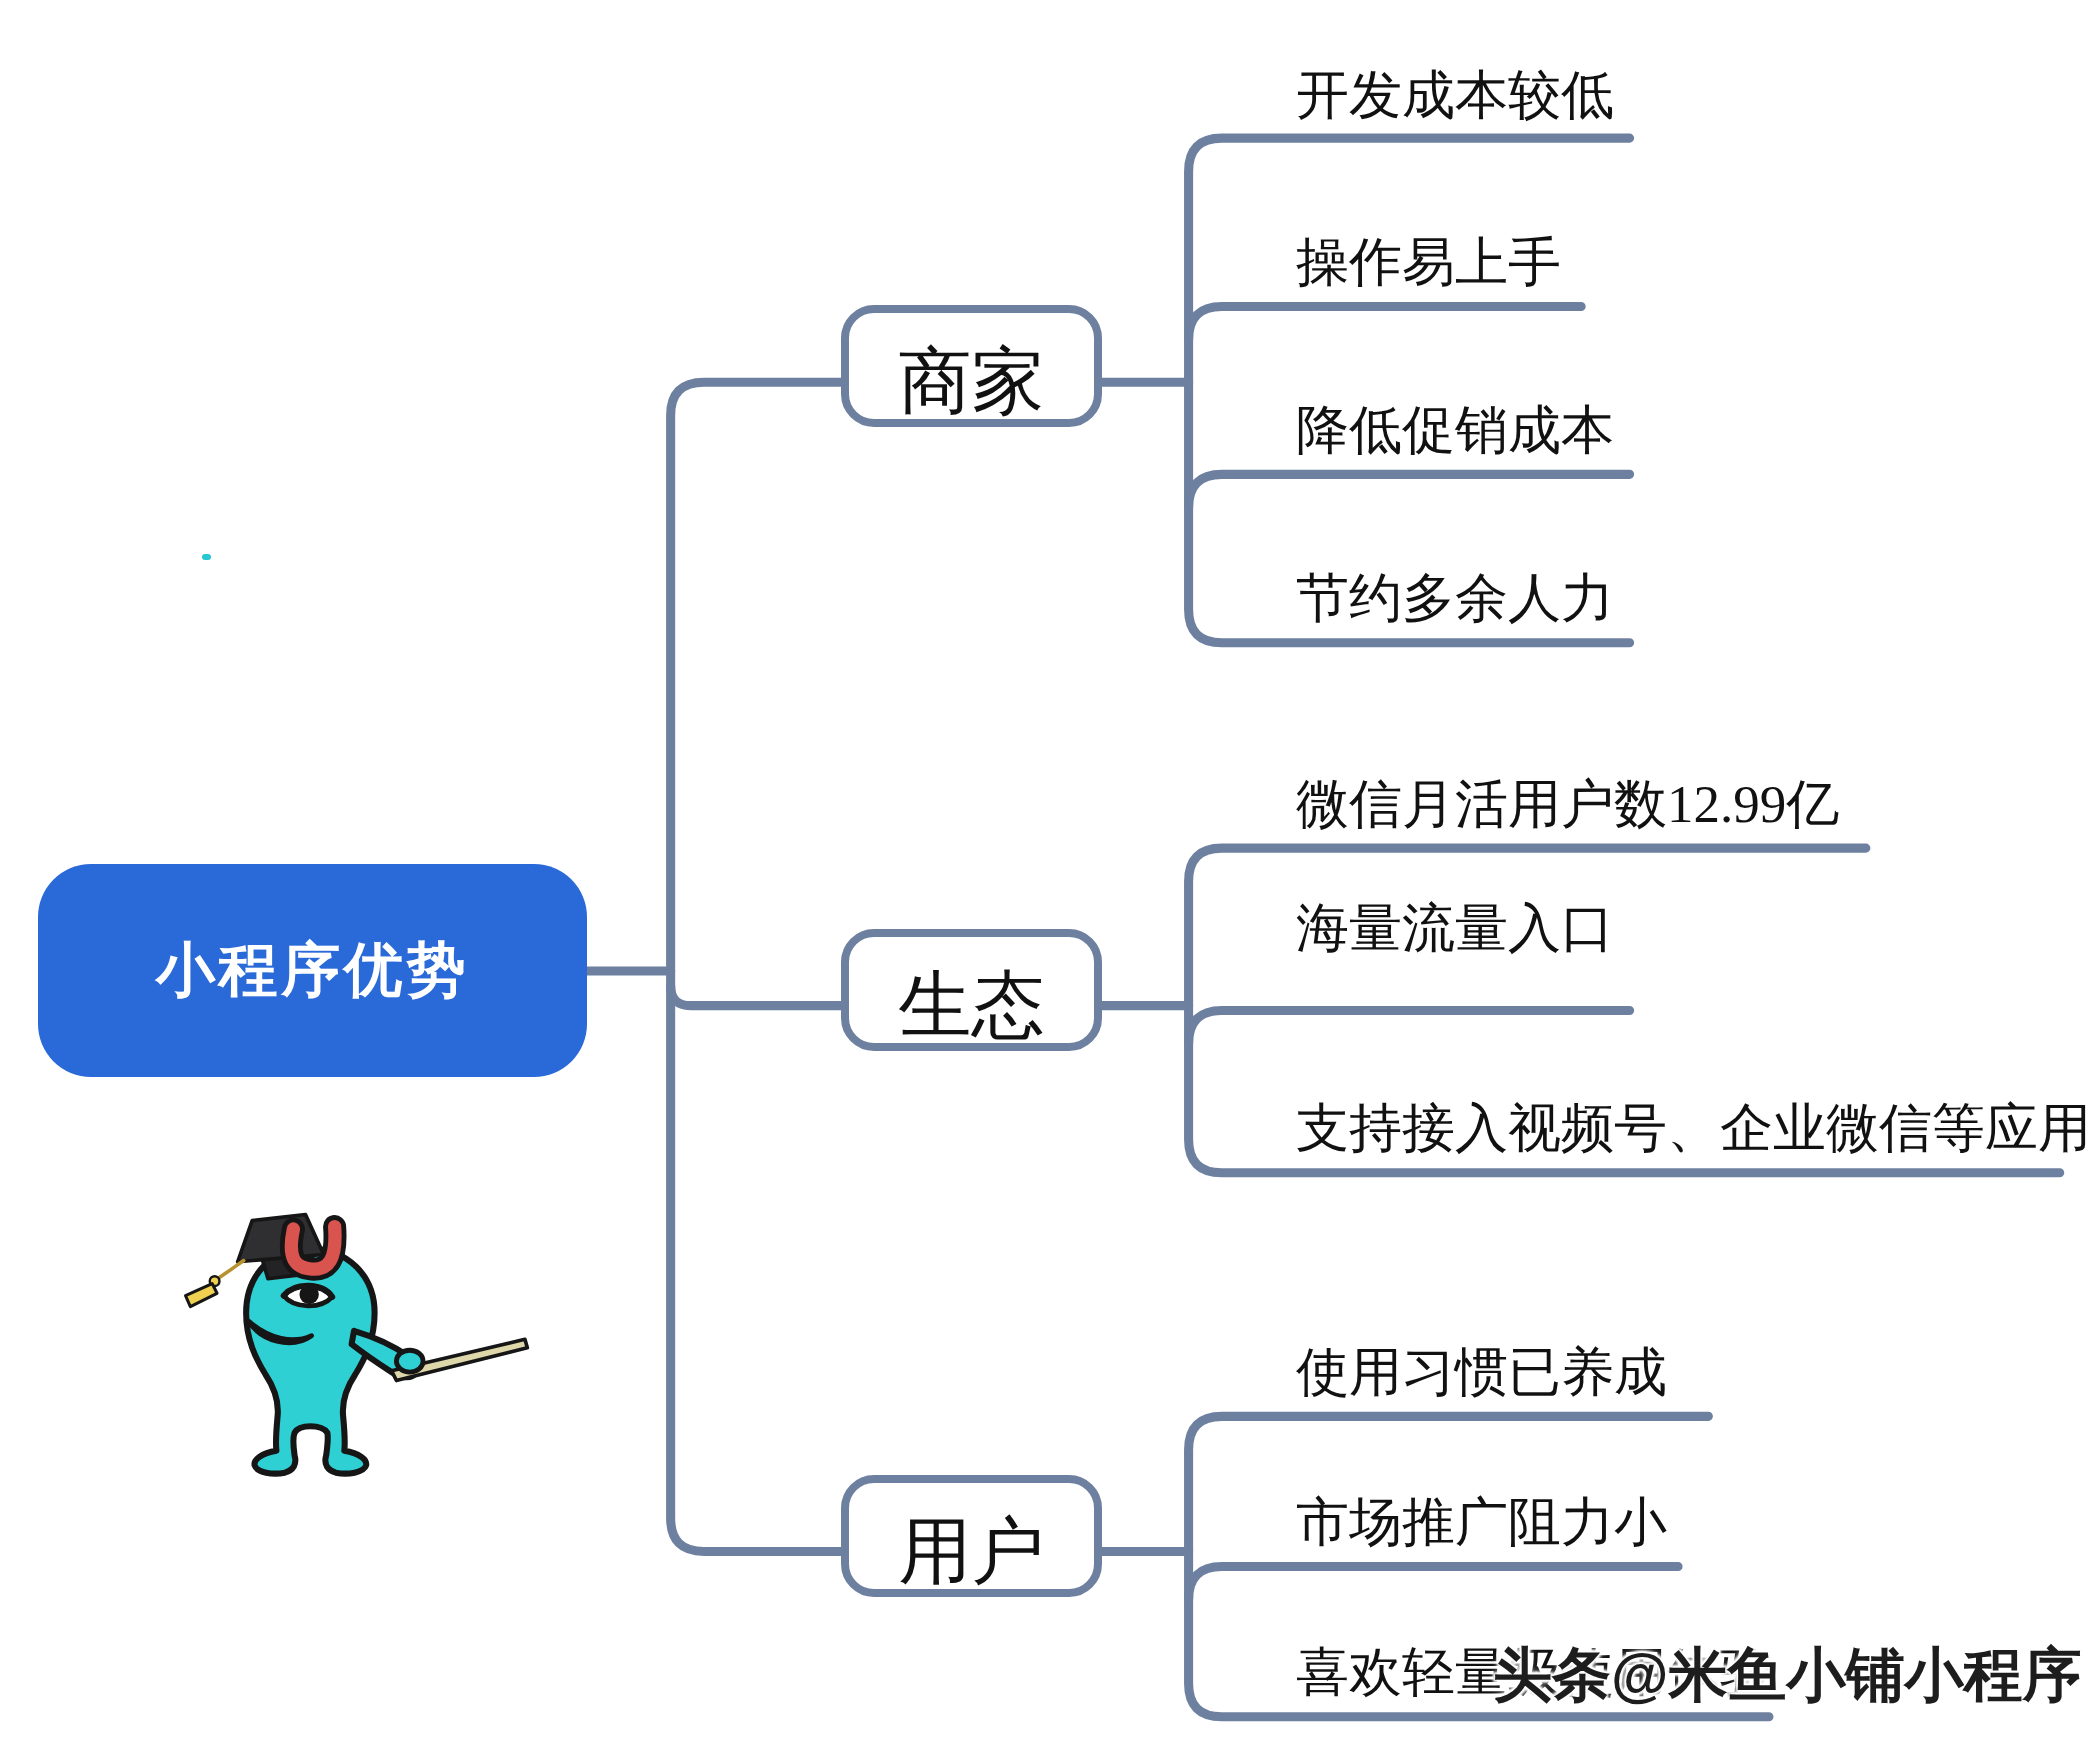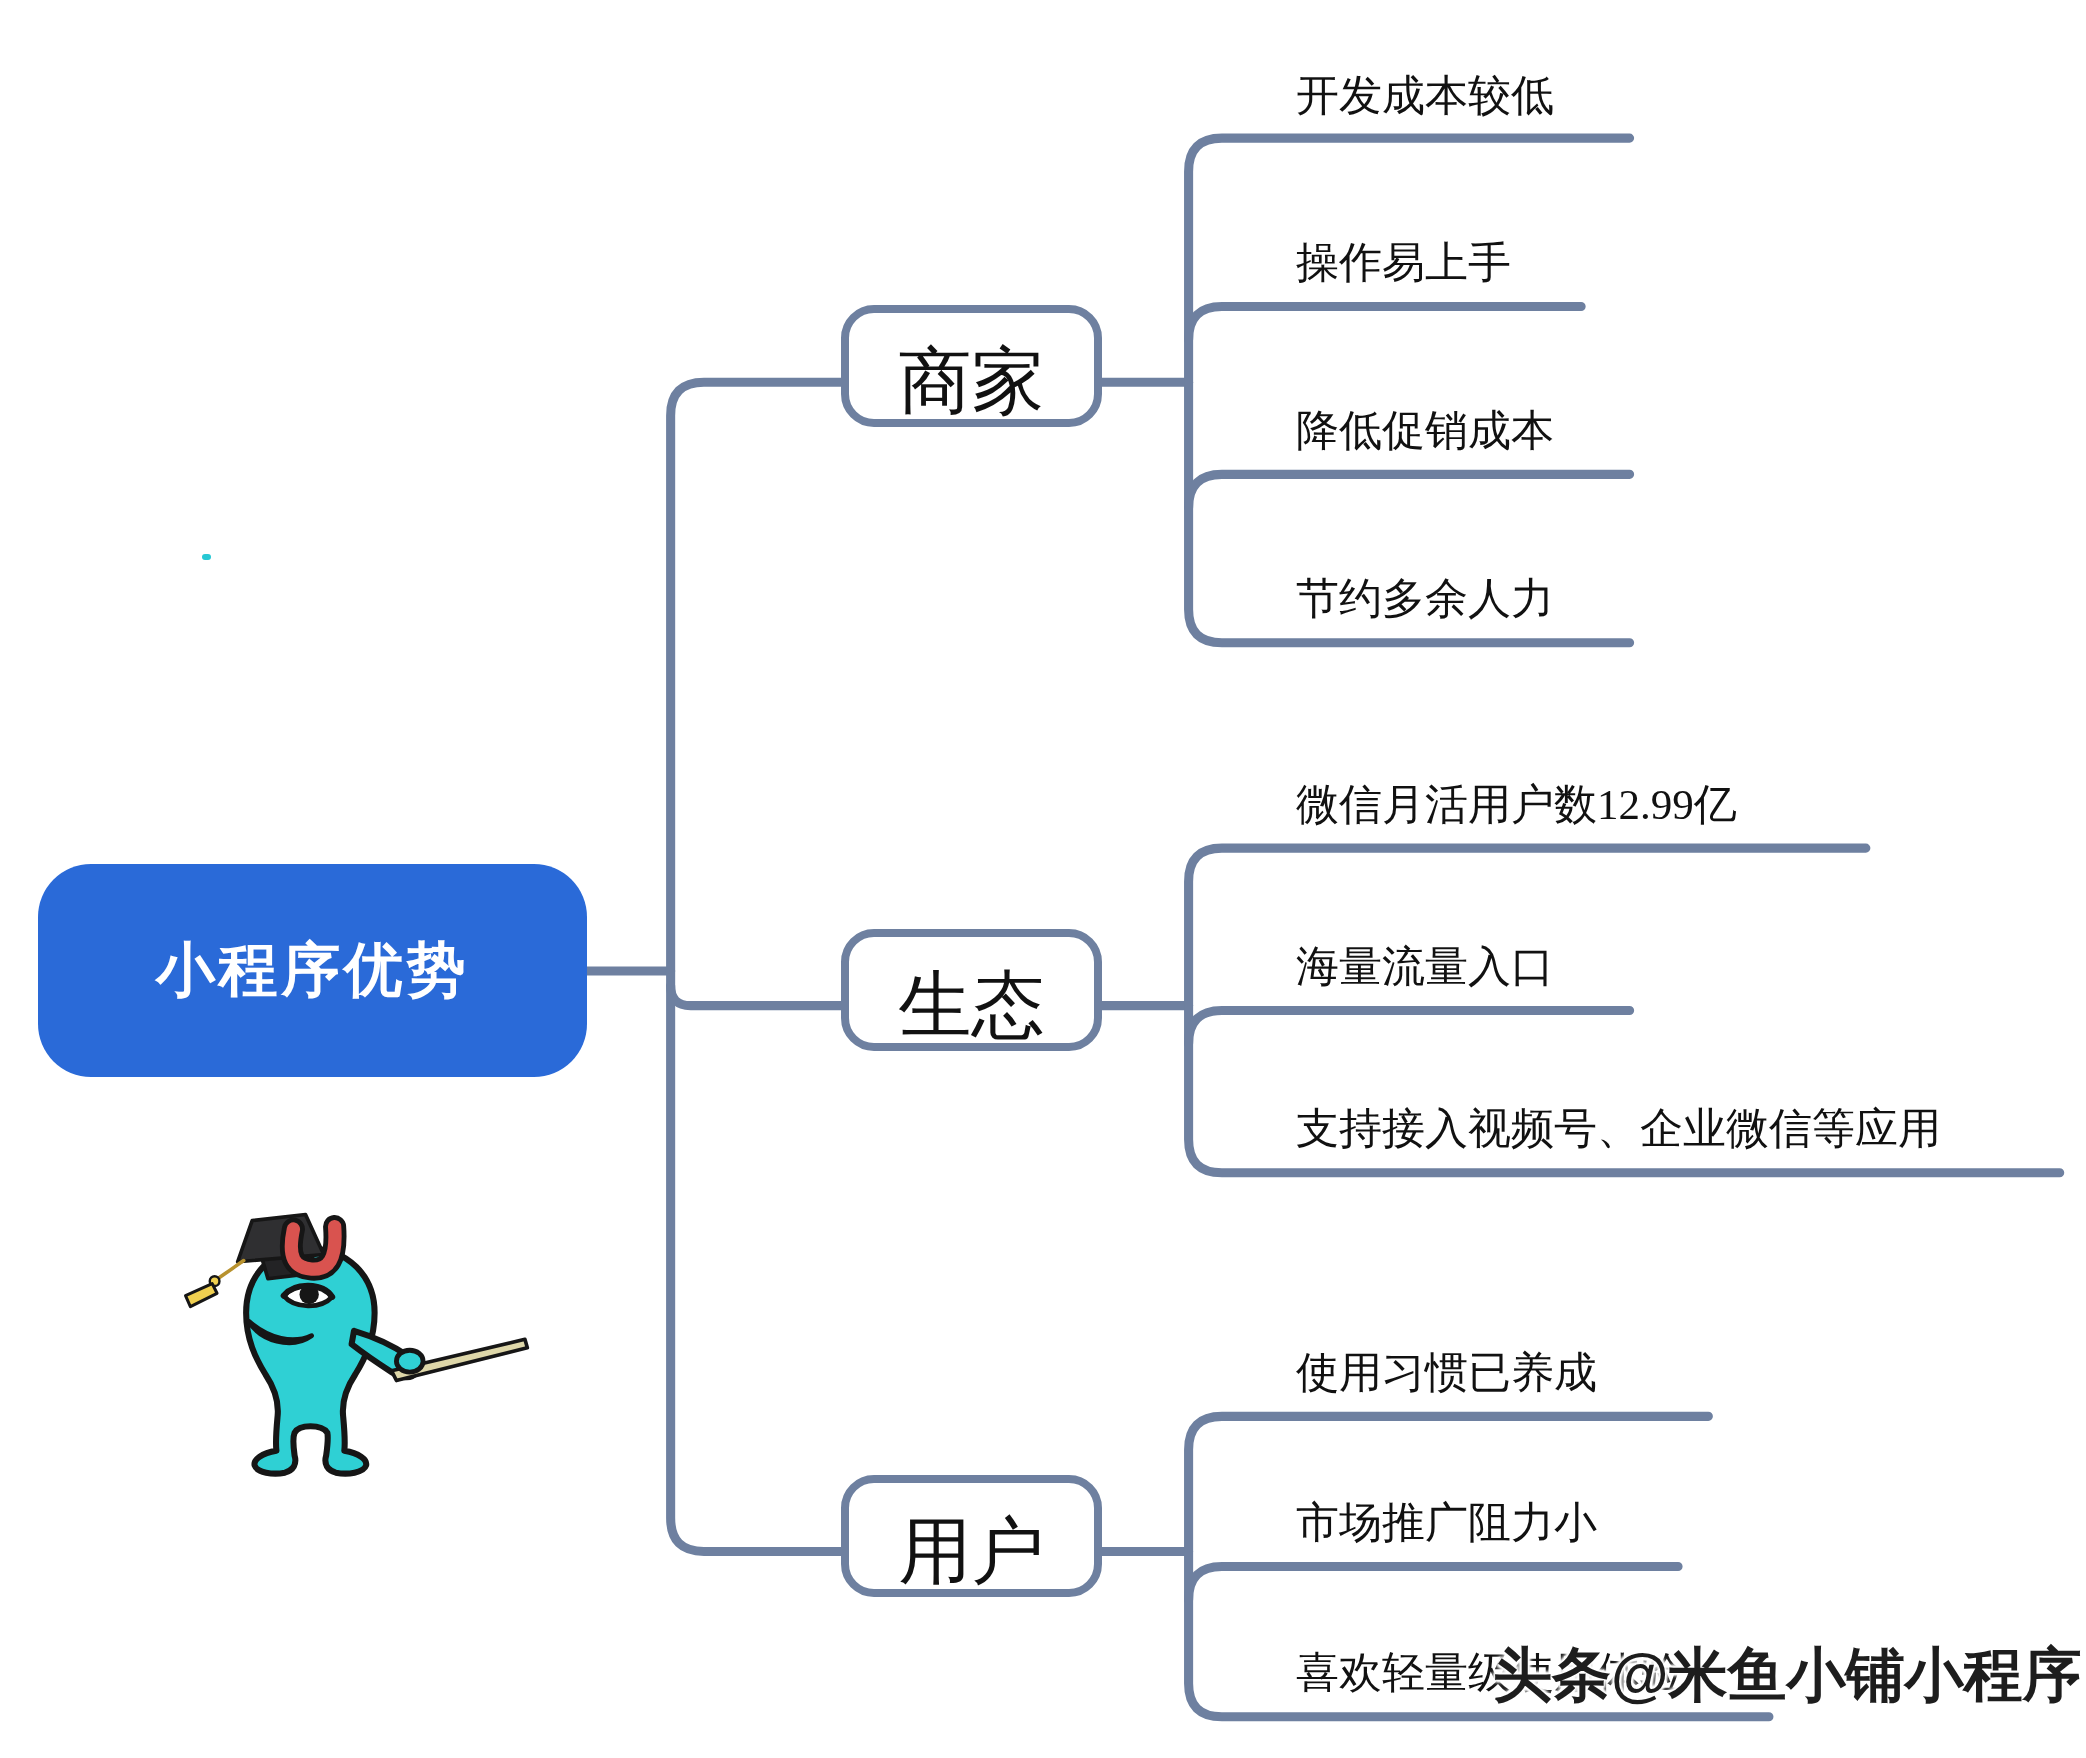--- a/index.html
+++ b/index.html
@@ -50,33 +50,33 @@
     z-index:3;
     font-family:"Liberation Serif","DejaVu Serif",serif;
     white-space:nowrap;
   }
   #branch-merchant{top:305px;}
   #branch-ecosystem{top:929px;}
   #branch-user{top:1475px;}
   .leaf{
     position:absolute;
     left:1296px;
-    font-size:43px;
+    font-size:53px;
     line-height:67px;
     color:#111111;
     white-space:nowrap;
     z-index:2;
     font-family:"Liberation Serif","DejaVu Serif",serif;
   }
   #leaf-0-0{top:62px;}
   #leaf-0-1{top:229px;}
   #leaf-0-2{top:397px;}
   #leaf-0-3{top:565px;}
   #leaf-1-0{top:771px;}
-  #leaf-1-1{top:933px;}
+  #leaf-1-1{top:895px;}
   #leaf-1-2{top:1095px;}
   #leaf-2-0{top:1339px;}
   #leaf-2-1{top:1489px;}
   #leaf-2-2{top:1639px;}
   .watermark{
     position:absolute;
     left:1493px;top:1636px;
     font-size:59px;
     font-weight:700;
     color:#1d1d1d;

